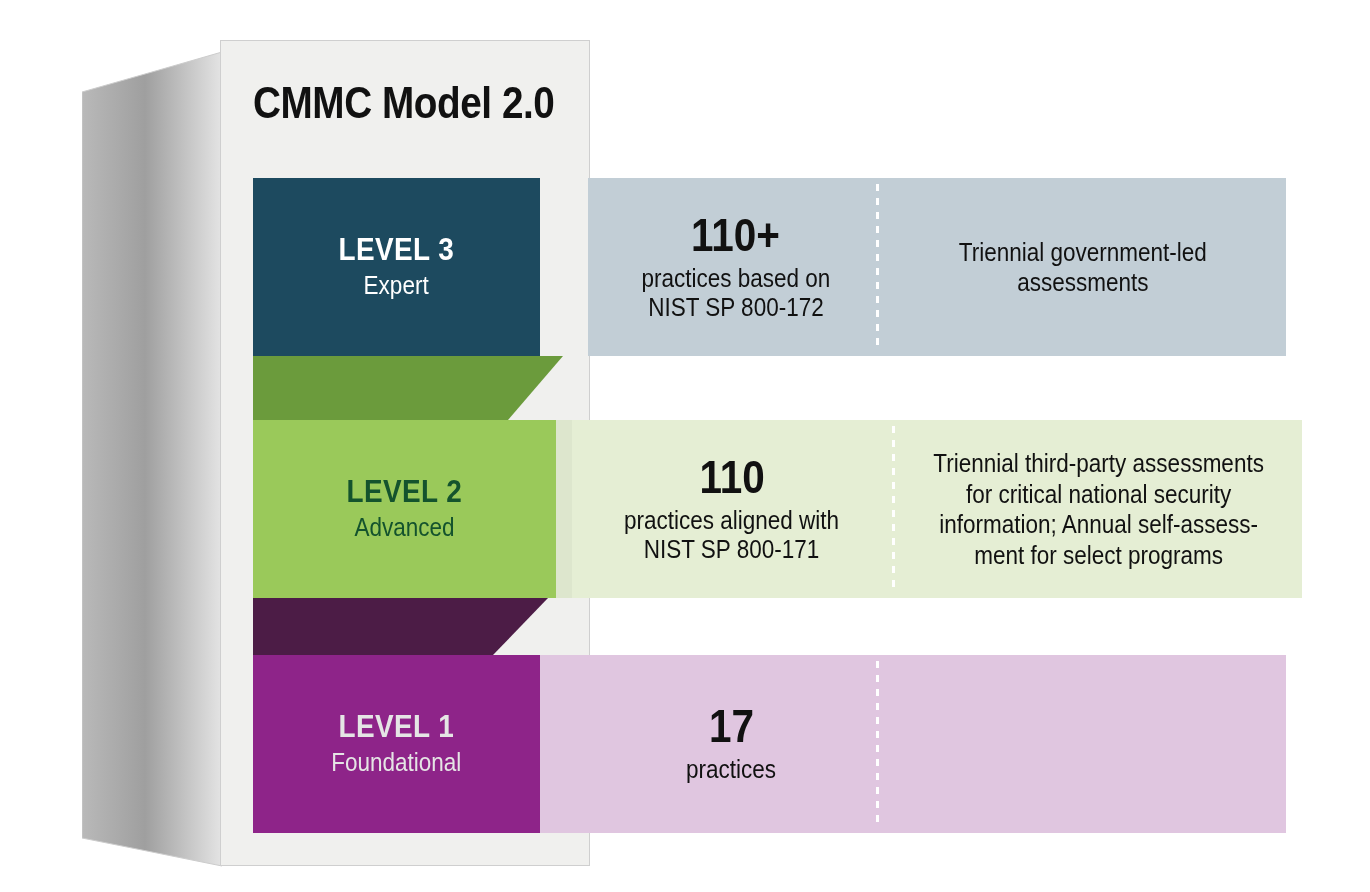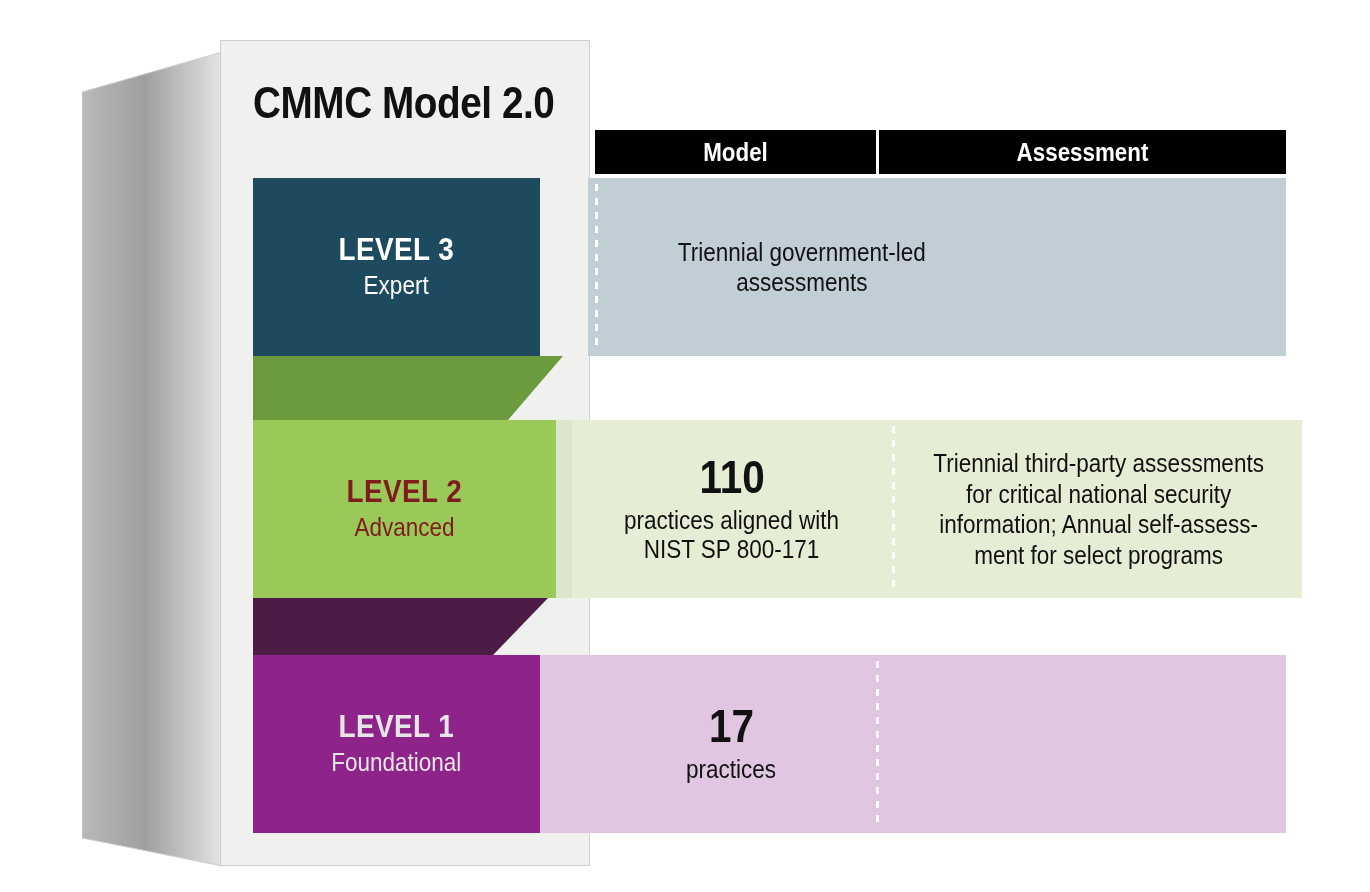--- a/index.html
+++ b/index.html
@@ -33,21 +33,21 @@
 
   
   .lvl-block{position:absolute;display:flex;flex-direction:column;
         align-items:center;justify-content:center;box-sizing:border-box;}
   .lvl-name{font-size:31px;font-weight:bold;letter-spacing:0.5px;
         transform:scaleX(0.9);line-height:1.05;}
   .lvl-sub{font-size:25px;font-weight:normal;transform:scaleX(0.9);
         line-height:1.2;margin-top:4px;}
 
   #lvl3-block{left:253px;top:178px;width:287px;height:178px;background:#1d4a5f;color:#ffffff;}
-  #lvl2-block{left:253px;top:420px;width:303px;height:178px;background:#9ac95a;color:#7f1d1d;}
+  #lvl2-block{left:253px;top:420px;width:303px;height:178px;background:#9ac95a;color:#14532d;}
   #lvl1-block{left:253px;top:655px;width:287px;height:178px;background:#8e2489;color:#e5e5e5;}
 
   
   .connector{position:absolute;}
   .connector svg{display:block;}
 
   
   .row{position:absolute;display:flex;box-sizing:border-box;}
   .row .col{position:relative;display:flex;flex-direction:column;
         align-items:center;justify-content:center;text-align:center;
@@ -102,35 +102,37 @@
       <polygon points="0,0 310,0 255,64 0,64" fill="#6b9b3c"></polygon>
     </svg>
   </div>
 
   <div class="connector" style="left:253px;top:598px;">
     <svg width="295" height="58" viewBox="0 0 295 58">
       <polygon points="0,0 295,0 240,57 0,57" fill="#4c1c46"></polygon>
     </svg>
   </div>
 
-  <div class="header-bar">
-    <div class="header-cell model">Model</div>
-    <div class="header-div"></div>
-    <div class="header-cell assess">Assessment</div>
-  </div>
 
   <div class="tint" id="tint3"></div>
   <div class="tint" id="tint2"></div>
   <div class="tint" id="tint1"></div>
 
   <div class="lvl-block" id="lvl3-block">
     <div class="lvl-name">LEVEL 3</div>
     <div class="lvl-sub">Expert</div>
   </div>
   <div class="row" id="row3">
+    <div class="col model">
+      <div class="big-num">110+</div>
+      <div class="sub-txt">
+        <div>practices based on</div>
+        <div>NIST SP 800-172</div>
+      </div>
+    </div>
     <div class="vdiv"></div>
     <div class="col assess">
       <div class="assess-txt">
         <div>Triennial government-led</div>
         <div>assessments</div>
       </div>
     </div>
   </div>
 
   <div class="lvl-block" id="lvl2-block">

